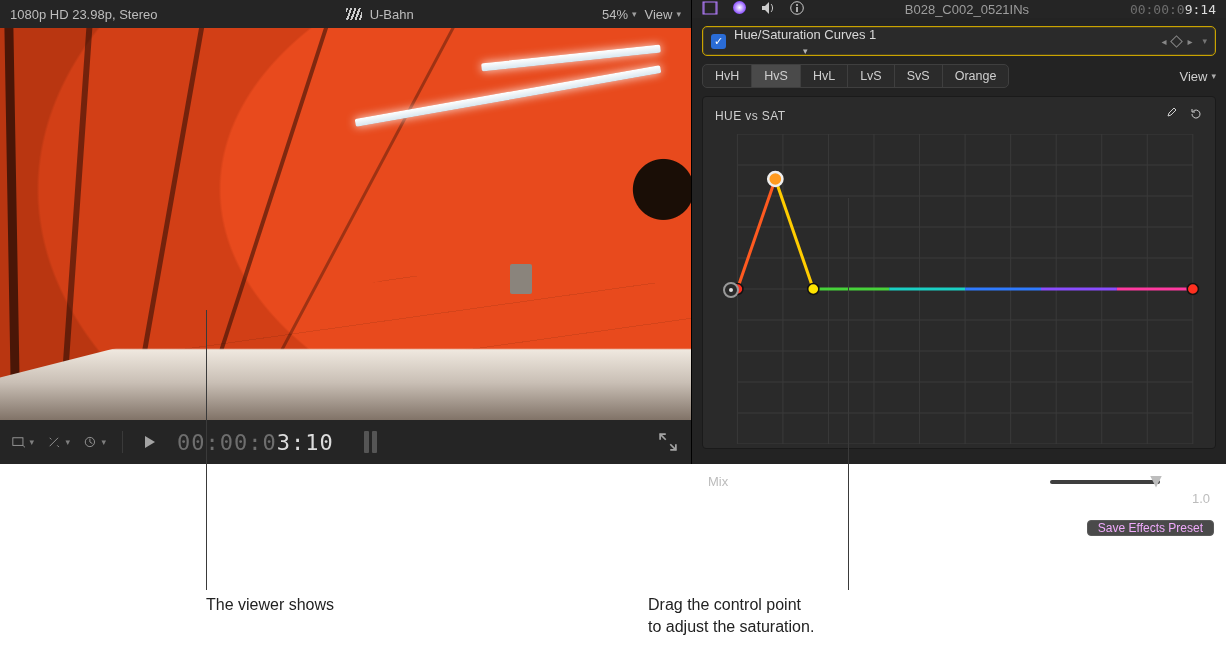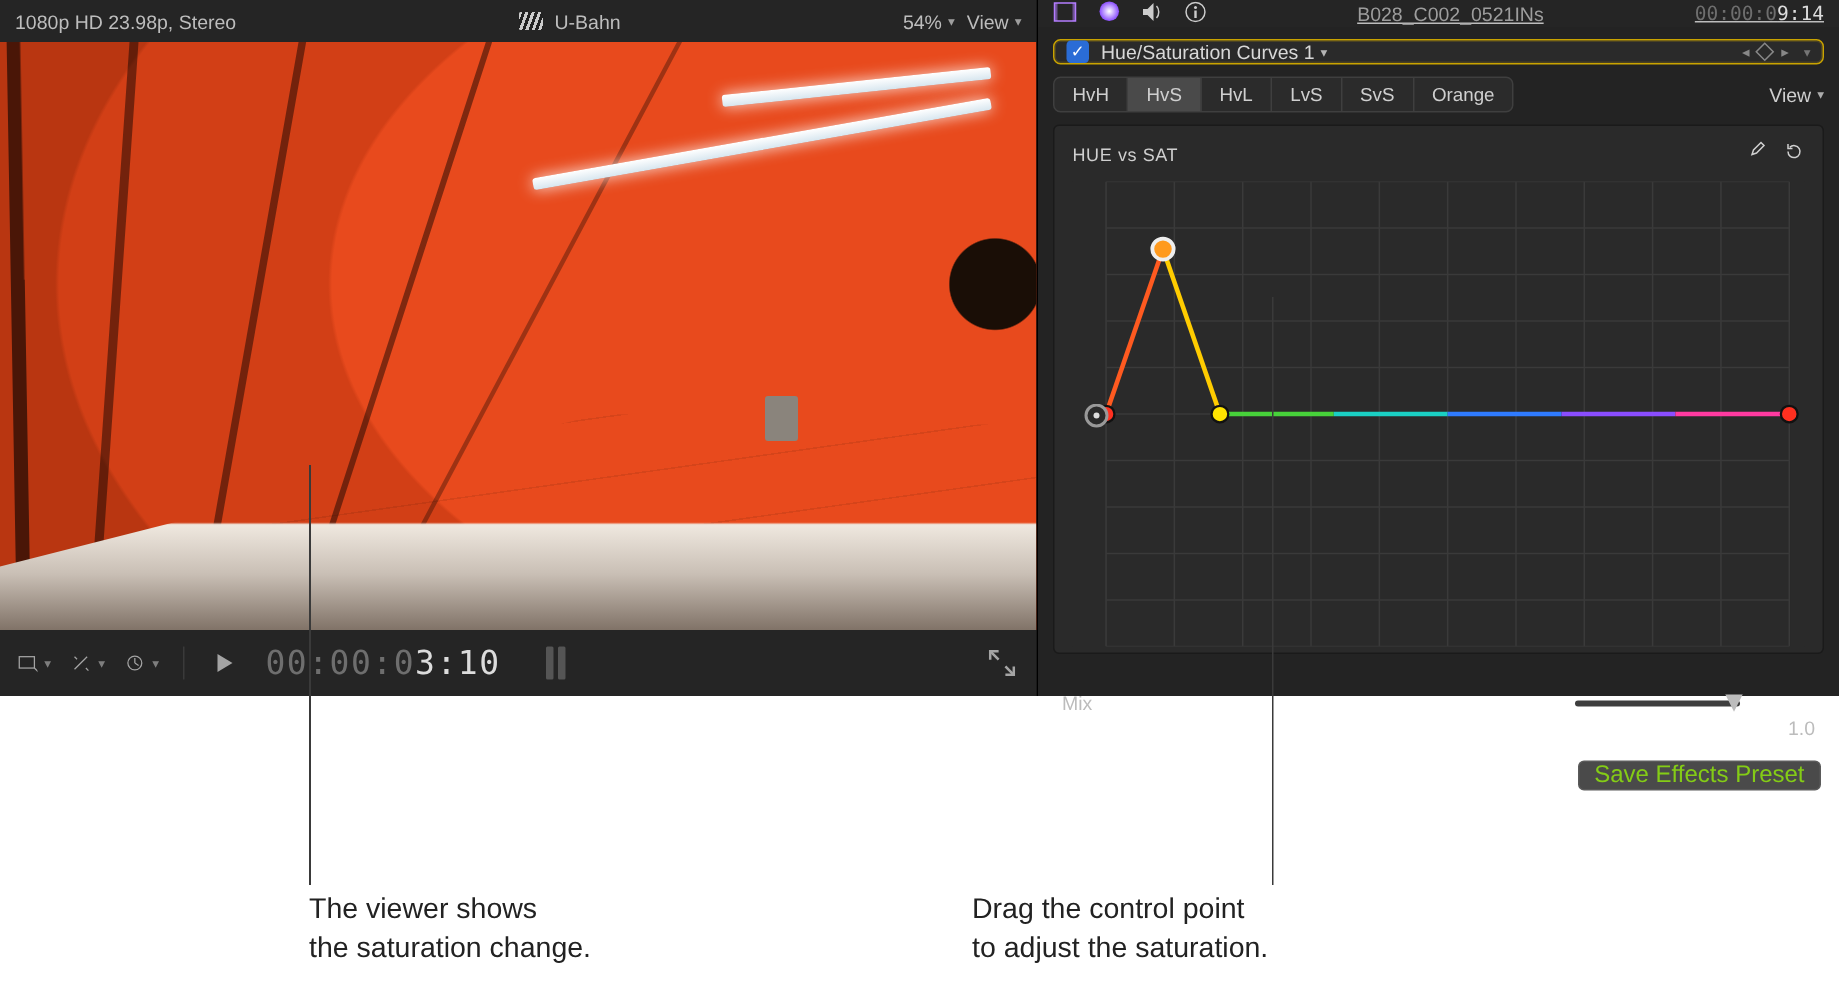--- a/index.html
+++ b/index.html
@@ -91,33 +91,33 @@
   .bars span{ width:5px; height:22px; background:#555; border-radius:1px;}
   .fs-ico { margin-left:auto; }
   
   .inspector {
     flex:1;
     background:#232323;
     display:flex; flex-direction:column;
   }
   .ins-header{
     height:28px; background:#252525; display:flex; align-items:center;
-    padding:0 10px; gap:14px; color:#bdbdbd;text-decoration:underline;
+    padding:0 10px; gap:14px; color:#bdbdbd;
   }
   .ins-header .name { flex:1; text-align:center; color:#9d9d9d; font-size:13px;}
   .ins-header .tc { color:#6e6e6e; font-family:ui-monospace,Menlo,monospace; font-size:13px;}
   .ins-header .tc .on{ color:#dcdcdc;}
   .mini-ico { width:16px; height:14px; }
   .effect-bar{
     margin:8px 10px; height:30px; border:1px solid #c9a300; border-radius:5px;
     background:#2a2a2a; display:flex; align-items:center; padding:0 8px; gap:8px;
     box-shadow: inset 0 0 0 1px rgba(255,200,0,.15);
   }
   .cbx{ width:15px;height:15px;border-radius:3px;background:#2a6cd6; display:flex;align-items:center;justify-content:center;color:#fff;font-size:11px;}
-  .effect-name{ color:#d8d8d8; font-size:13px;}
+  .effect-name{ color:#d8d8d8; font-size:13px;flex-direction:column;}
   .diamond-nav{ margin-left:auto; display:flex; align-items:center; gap:6px; color:#888;}
   .diamond{ width:9px;height:9px; transform:rotate(45deg); border:1px solid #888;}
   .tabrow{
     display:flex; align-items:center; gap:0; padding:0 10px 6px 10px;
   }
   .seg{
     display:flex; border:1px solid #3f3f3f; border-radius:5px; overflow:hidden;
     background:#2b2b2b;
   }
   .seg button{
@@ -137,27 +137,27 @@
     position:relative; margin-top:10px; height:310px;
     background:#2a2a2a;
   }
   .grid line{ stroke:#3a3a3a; stroke-width:1;}
   .handle-ring{ position:absolute; left:8px; top:148px; width:16px;height:16px;border:2px solid #999;border-radius:50%; background:#2a2a2a;}
   .handle-ring::after{content:"";position:absolute;inset:4px;border-radius:50%;background:#ddd;}
   .mixrow{ display:flex; align-items:center; gap:10px; padding:8px 16px; color:#bcbcbc;}
   .mix-slider{ flex:0 0 110px; height:4px; background:#3e3e3e; border-radius:2px; position:relative;}
   .mix-slider::after{content:"";position:absolute; right:-2px; top:-4px; width:12px;height:12px; background:#bdbdbd; clip-path:polygon(50% 100%,0 0,100% 0);}
   .save-preset{
-    margin:6px 12px 10px auto; background:#4a4a4a; color:#84cc16;
-    border:1px solid #5a5a5a; border-radius:4px; height:22px; padding:0 10px; font-size:16px;
+    margin:6px 12px 10px auto; background:#4a4a4a; color:#f0abfc;
+    border:1px solid #5a5a5a; border-radius:4px; height:22px; padding:0 10px; font-size:12px;
     display:block; width:max-content;
   }
   
   .callout{
-    position:absolute; color:#222; font-size:19px; line-height:1.35;
+    position:absolute; color:#222; font-size:16px; line-height:1.35;
     font-family:-apple-system,"Helvetica Neue",Arial,sans-serif;
   }
   .lead{
     position:absolute; width:1px; background:#3a3a3a;
   }
 </style>
 </head>
 <body>
 
 <div class="app">
@@ -364,18 +364,17 @@
 
     <button class="save-preset">Save Effects Preset</button>
   </div>
 </div>
 
 <div class="lead" style="left:206px; top:310px; height:280px;"></div>
 <div class="lead" style="left:848px; top:198px; height:392px;"></div>
 
 <div class="callout" style="left:206px; top:594px;">
   <div>The viewer shows</div>
-  <div>the saturation change.</div>
 </div>
 <div class="callout" style="left:648px; top:594px;">
   <div>Drag the control point</div>
   <div>to adjust the saturation.</div>
 </div>
 
 </body></html>

